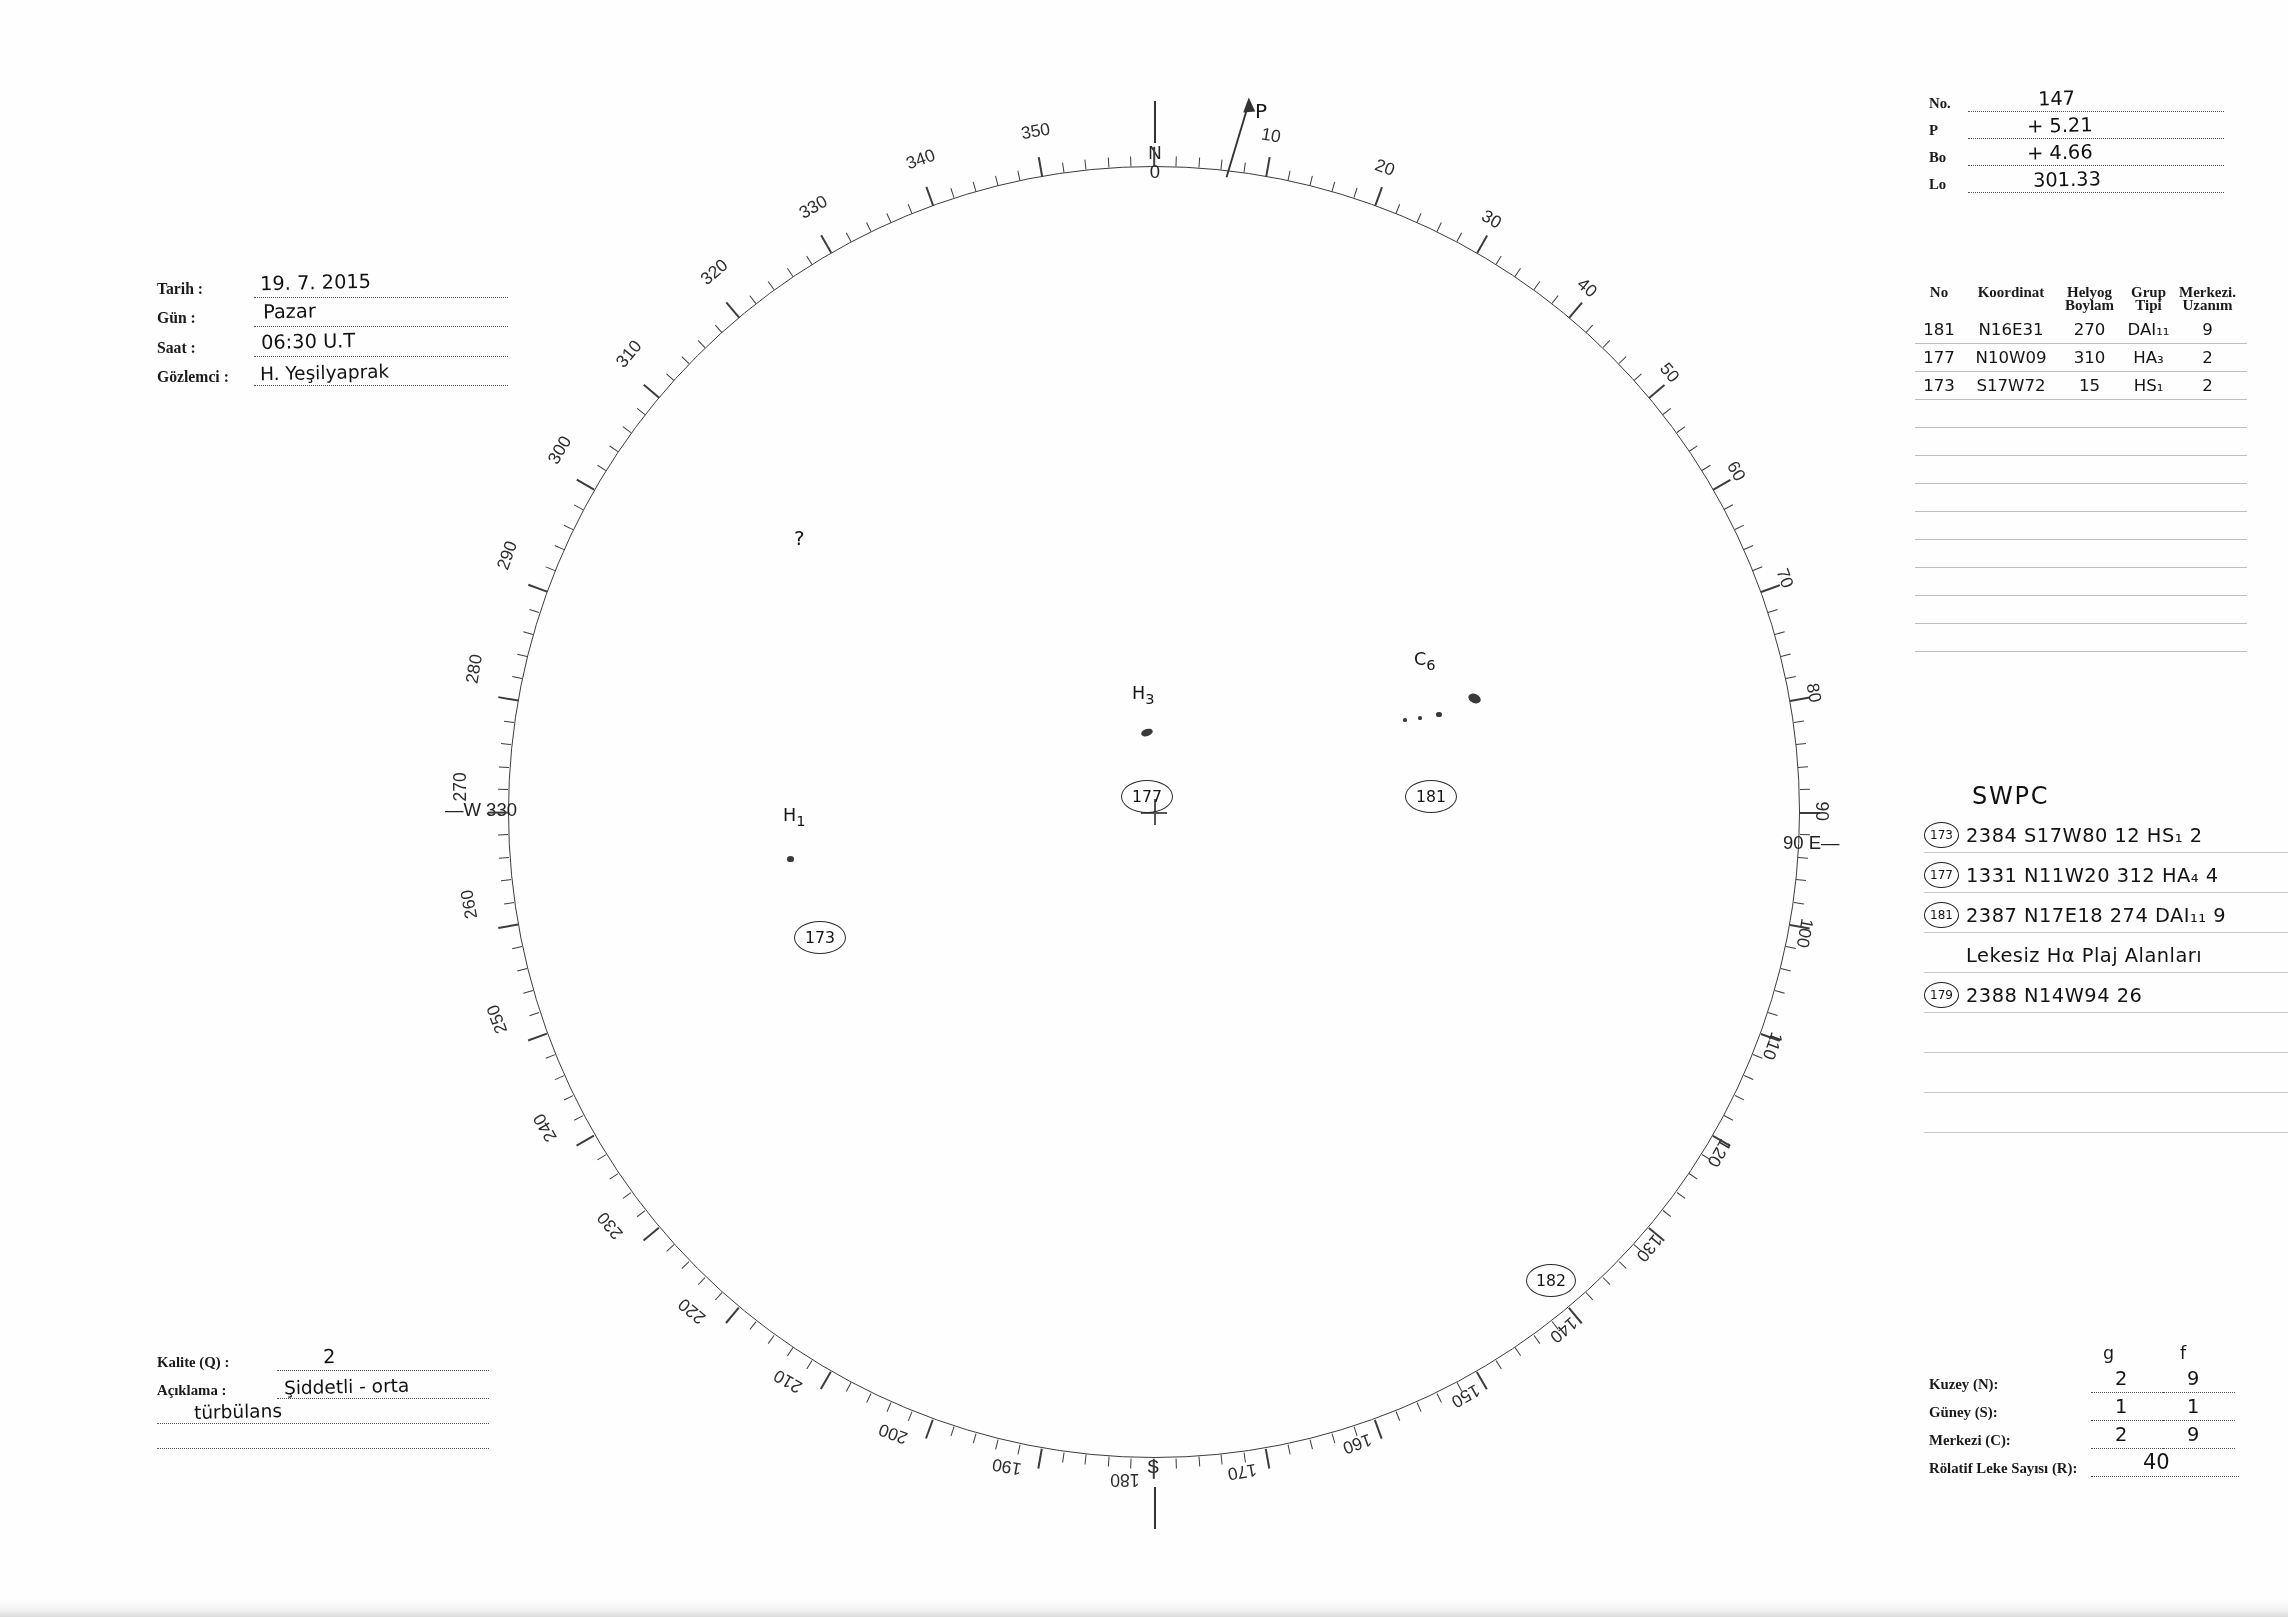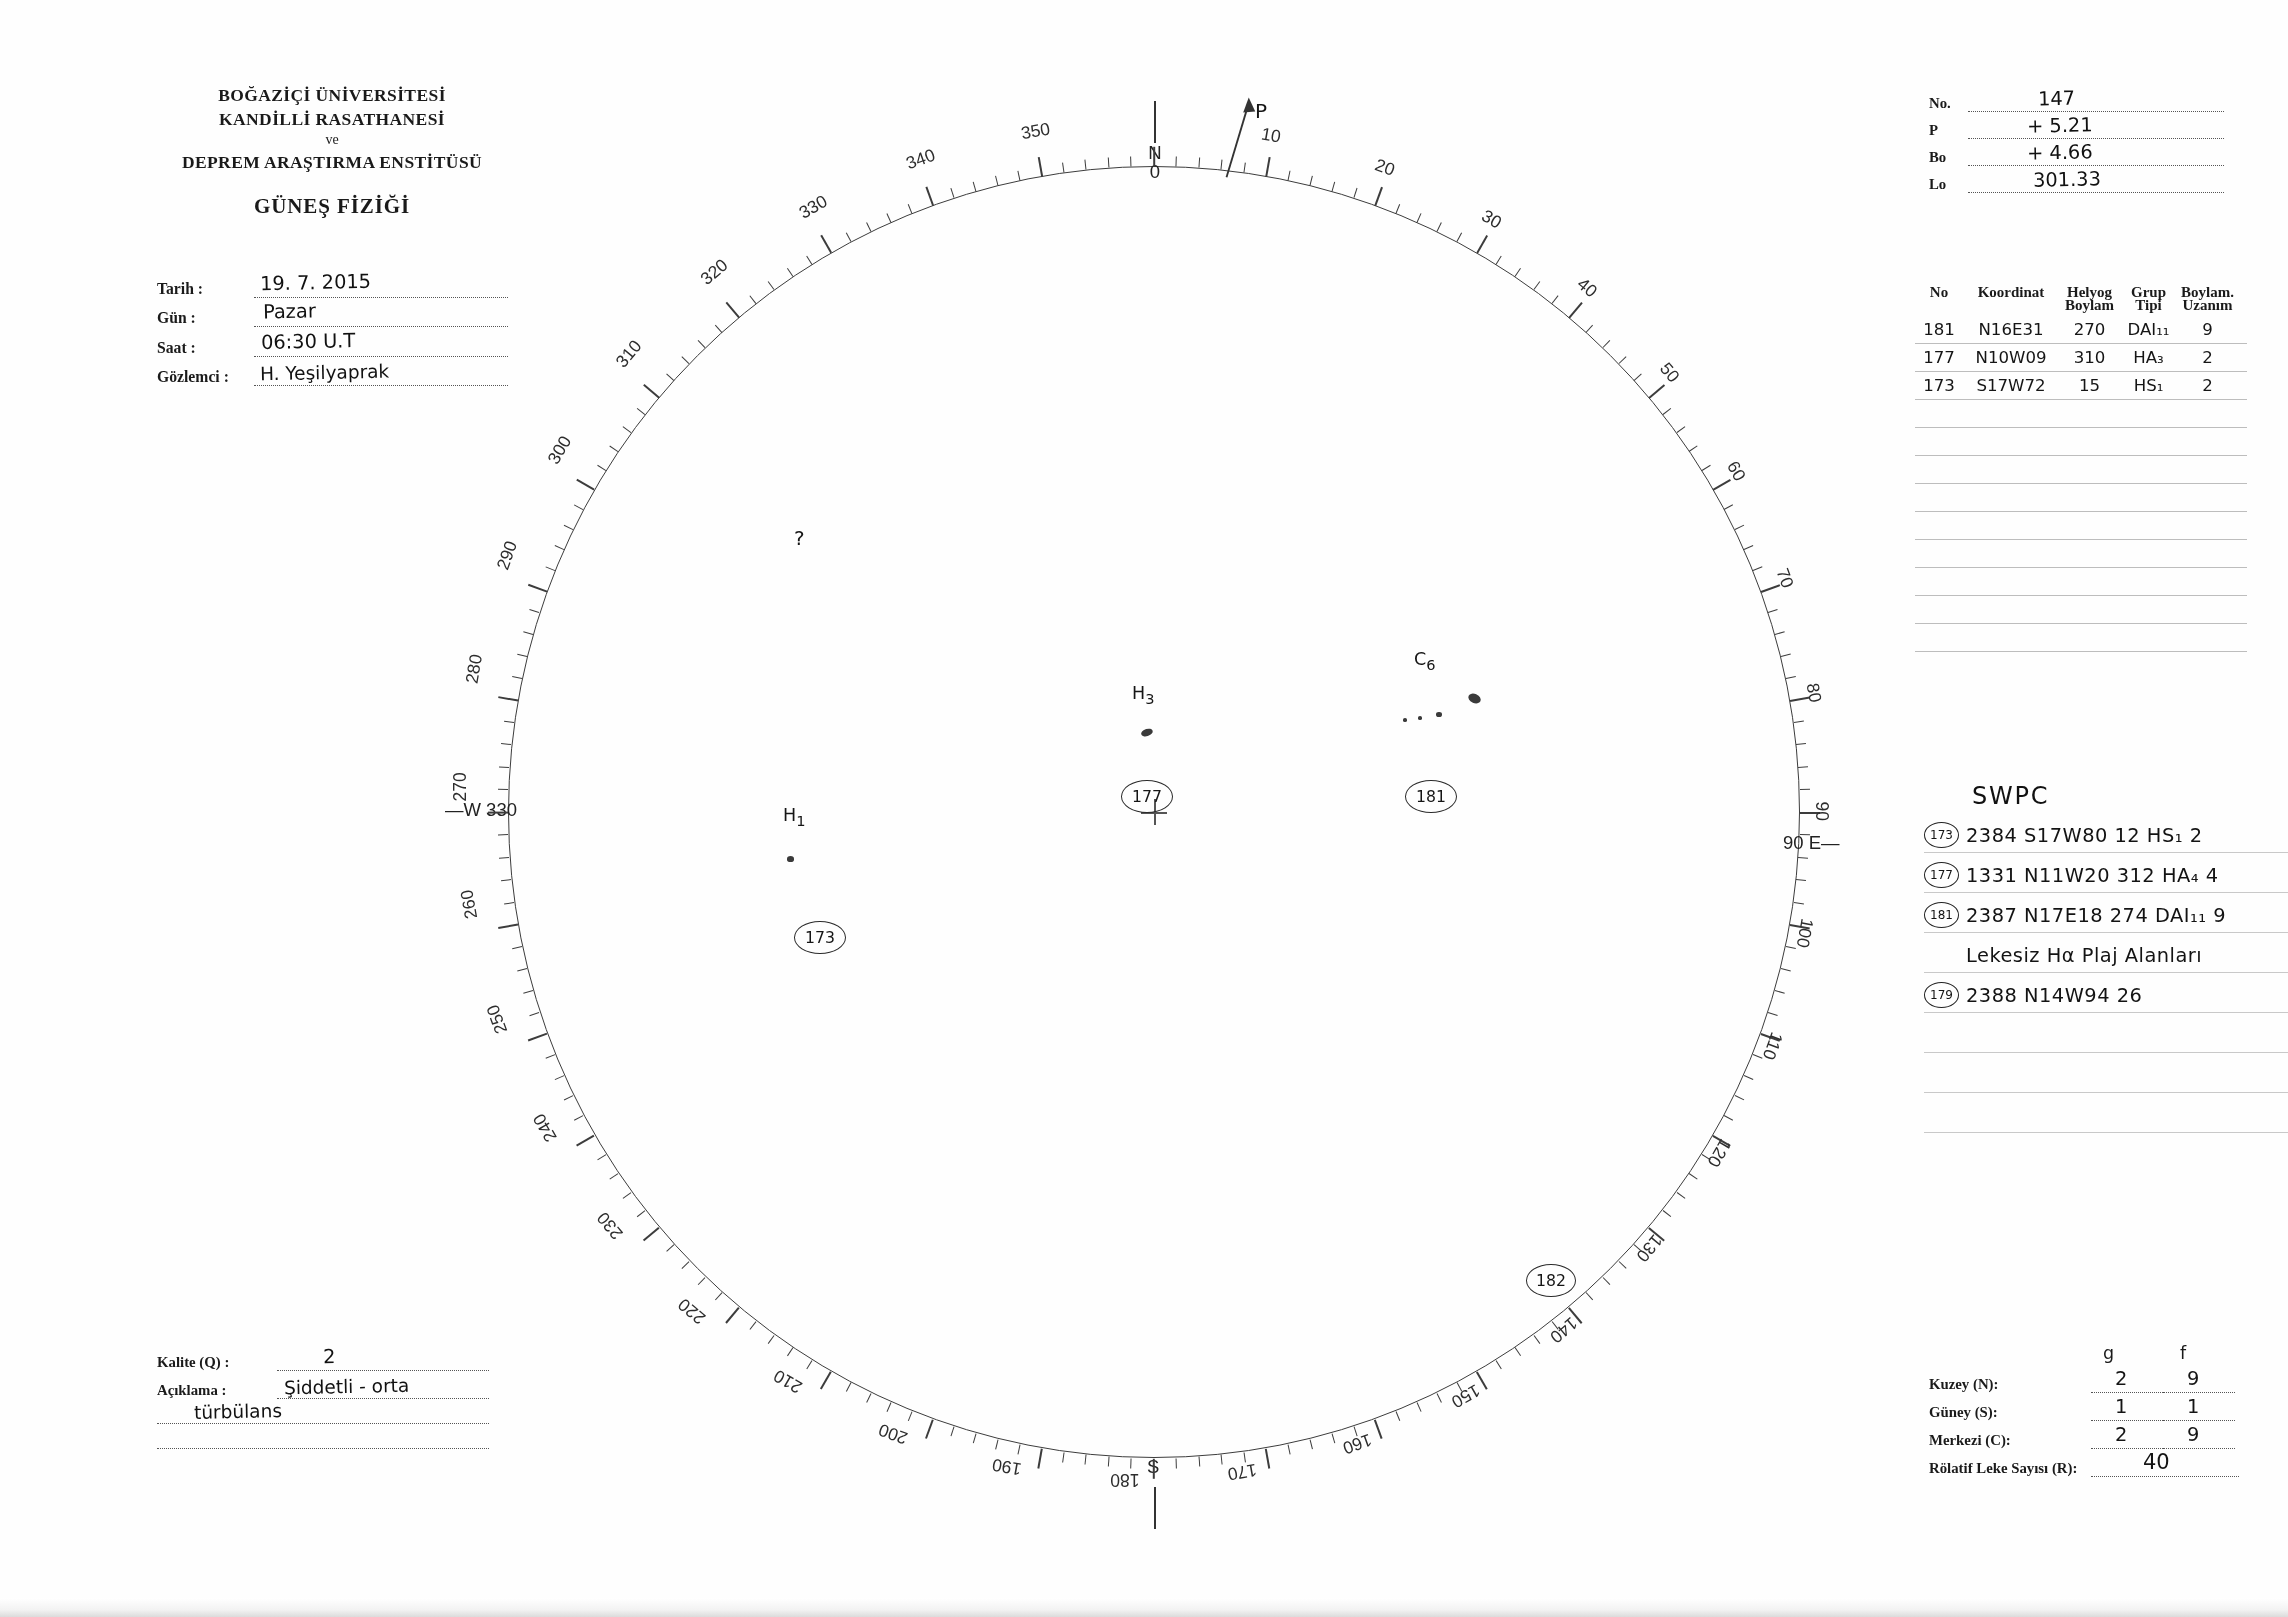--- a/index.html
+++ b/index.html
@@ -192,27 +192,20 @@
   }
   .p-arrow{
     position:absolute;
   }
 </style>
 </head>
 <body>
 
 <div class="sheet">
 
-  <div class="header">
-    <div class="l1">BOĞAZİÇİ ÜNİVERSİTESİ</div>
-    <div class="l2">KANDİLLİ RASATHANESİ</div>
-    <div class="l3">ve</div>
-    <div class="l4">DEPREM ARAŞTIRMA ENSTİTÜSÜ</div>
-    <div class="title">GÜNEŞ FİZİĞİ</div>
-  </div>
 
   <div class="fields">
     <div class="field-row">
       <div class="field-label">Tarih :</div>
       <div class="field-line">
         <span class="hand" style="left:5.5px;bottom:2.8px;">19. 7. 2015</span>
       </div>
     </div>
     <div class="field-row">
       <div class="field-label">Gün :</div>
@@ -279,21 +272,21 @@
       </div>
     </div>
   </div>
 
   <div class="obs">
     <div class="obs-head">
       <div class="c-no">No</div>
       <div class="c-koo">Koordinat</div>
       <div class="c-hel">Helyog Boylam</div>
       <div class="c-grp">Grup Tipi</div>
-      <div class="c-uz">Boylam. Uzanım</div>
+      <div class="c-uz">Merkezi. Uzanım</div>
     </div>
     <div class="obs-rows" id="obs-rows">
         <div class="obs-line">
           <div class="obs-cells">
             <span style="width: 48px;">181</span>
             <span style="width: 96px;">N16E31</span>
             <span style="width: 61px;">270</span>
             <span style="width: 57px;">DAI₁₁</span>
             <span style="width: 61px;">9</span>
           </div>

